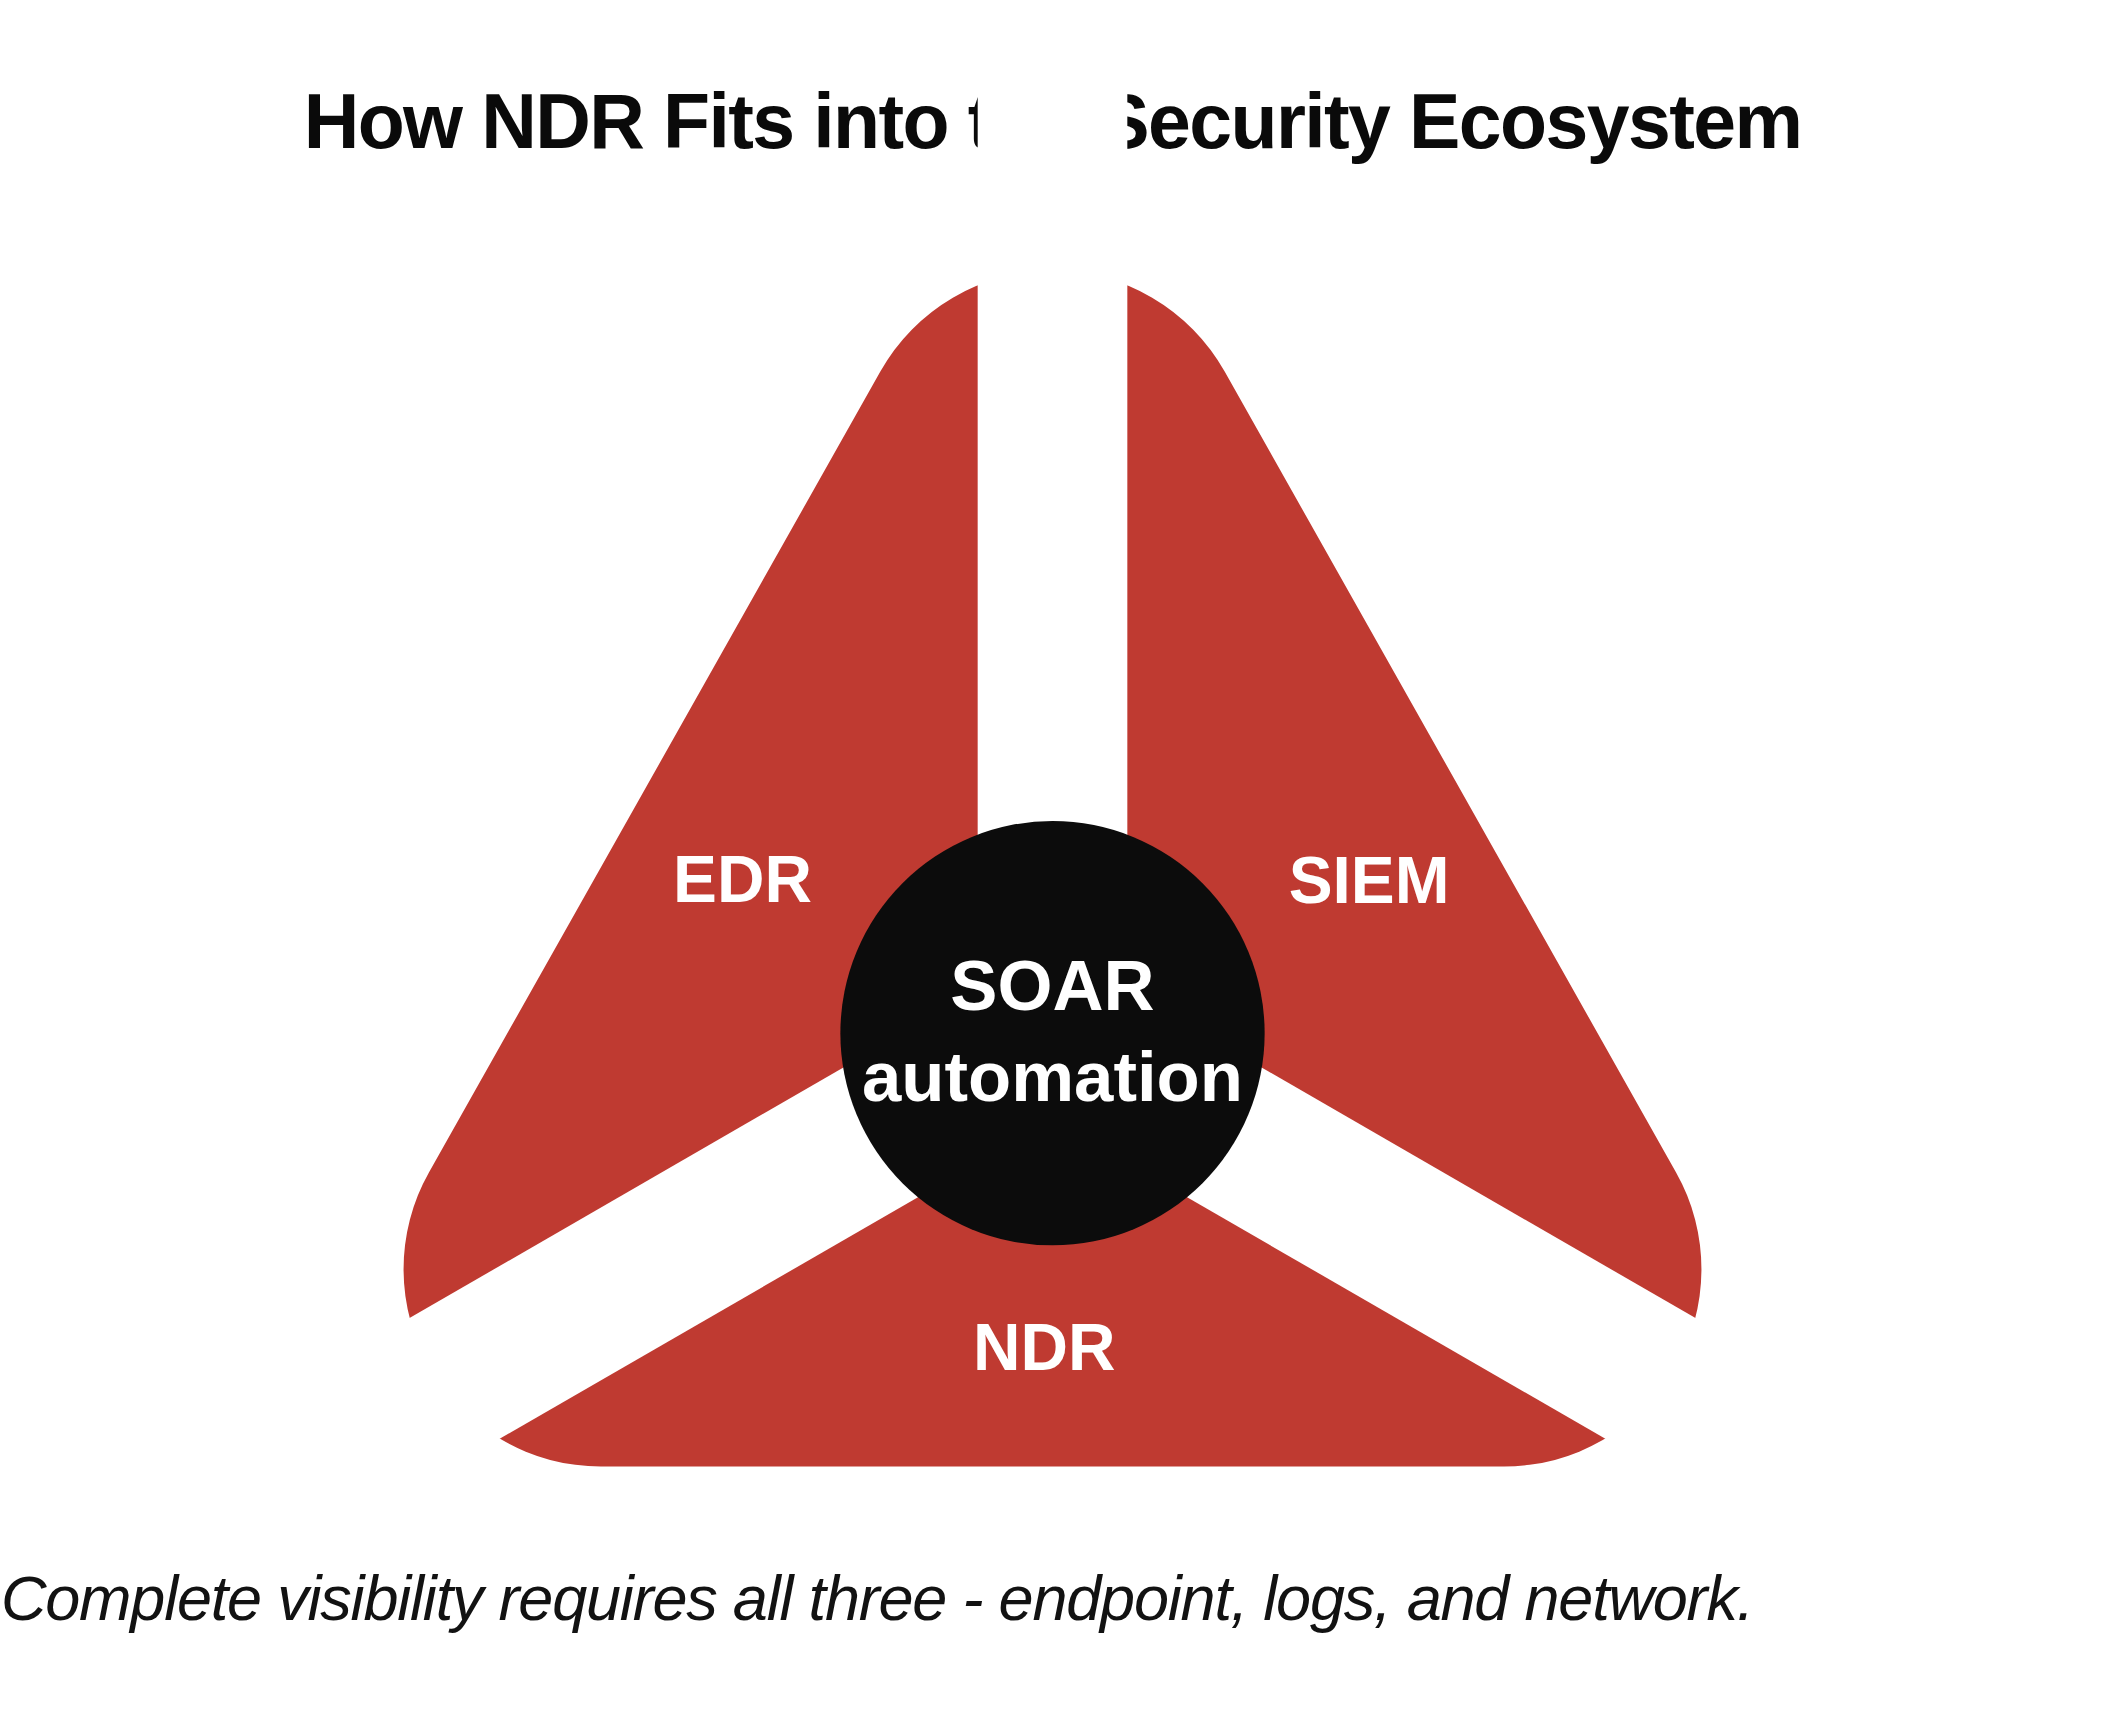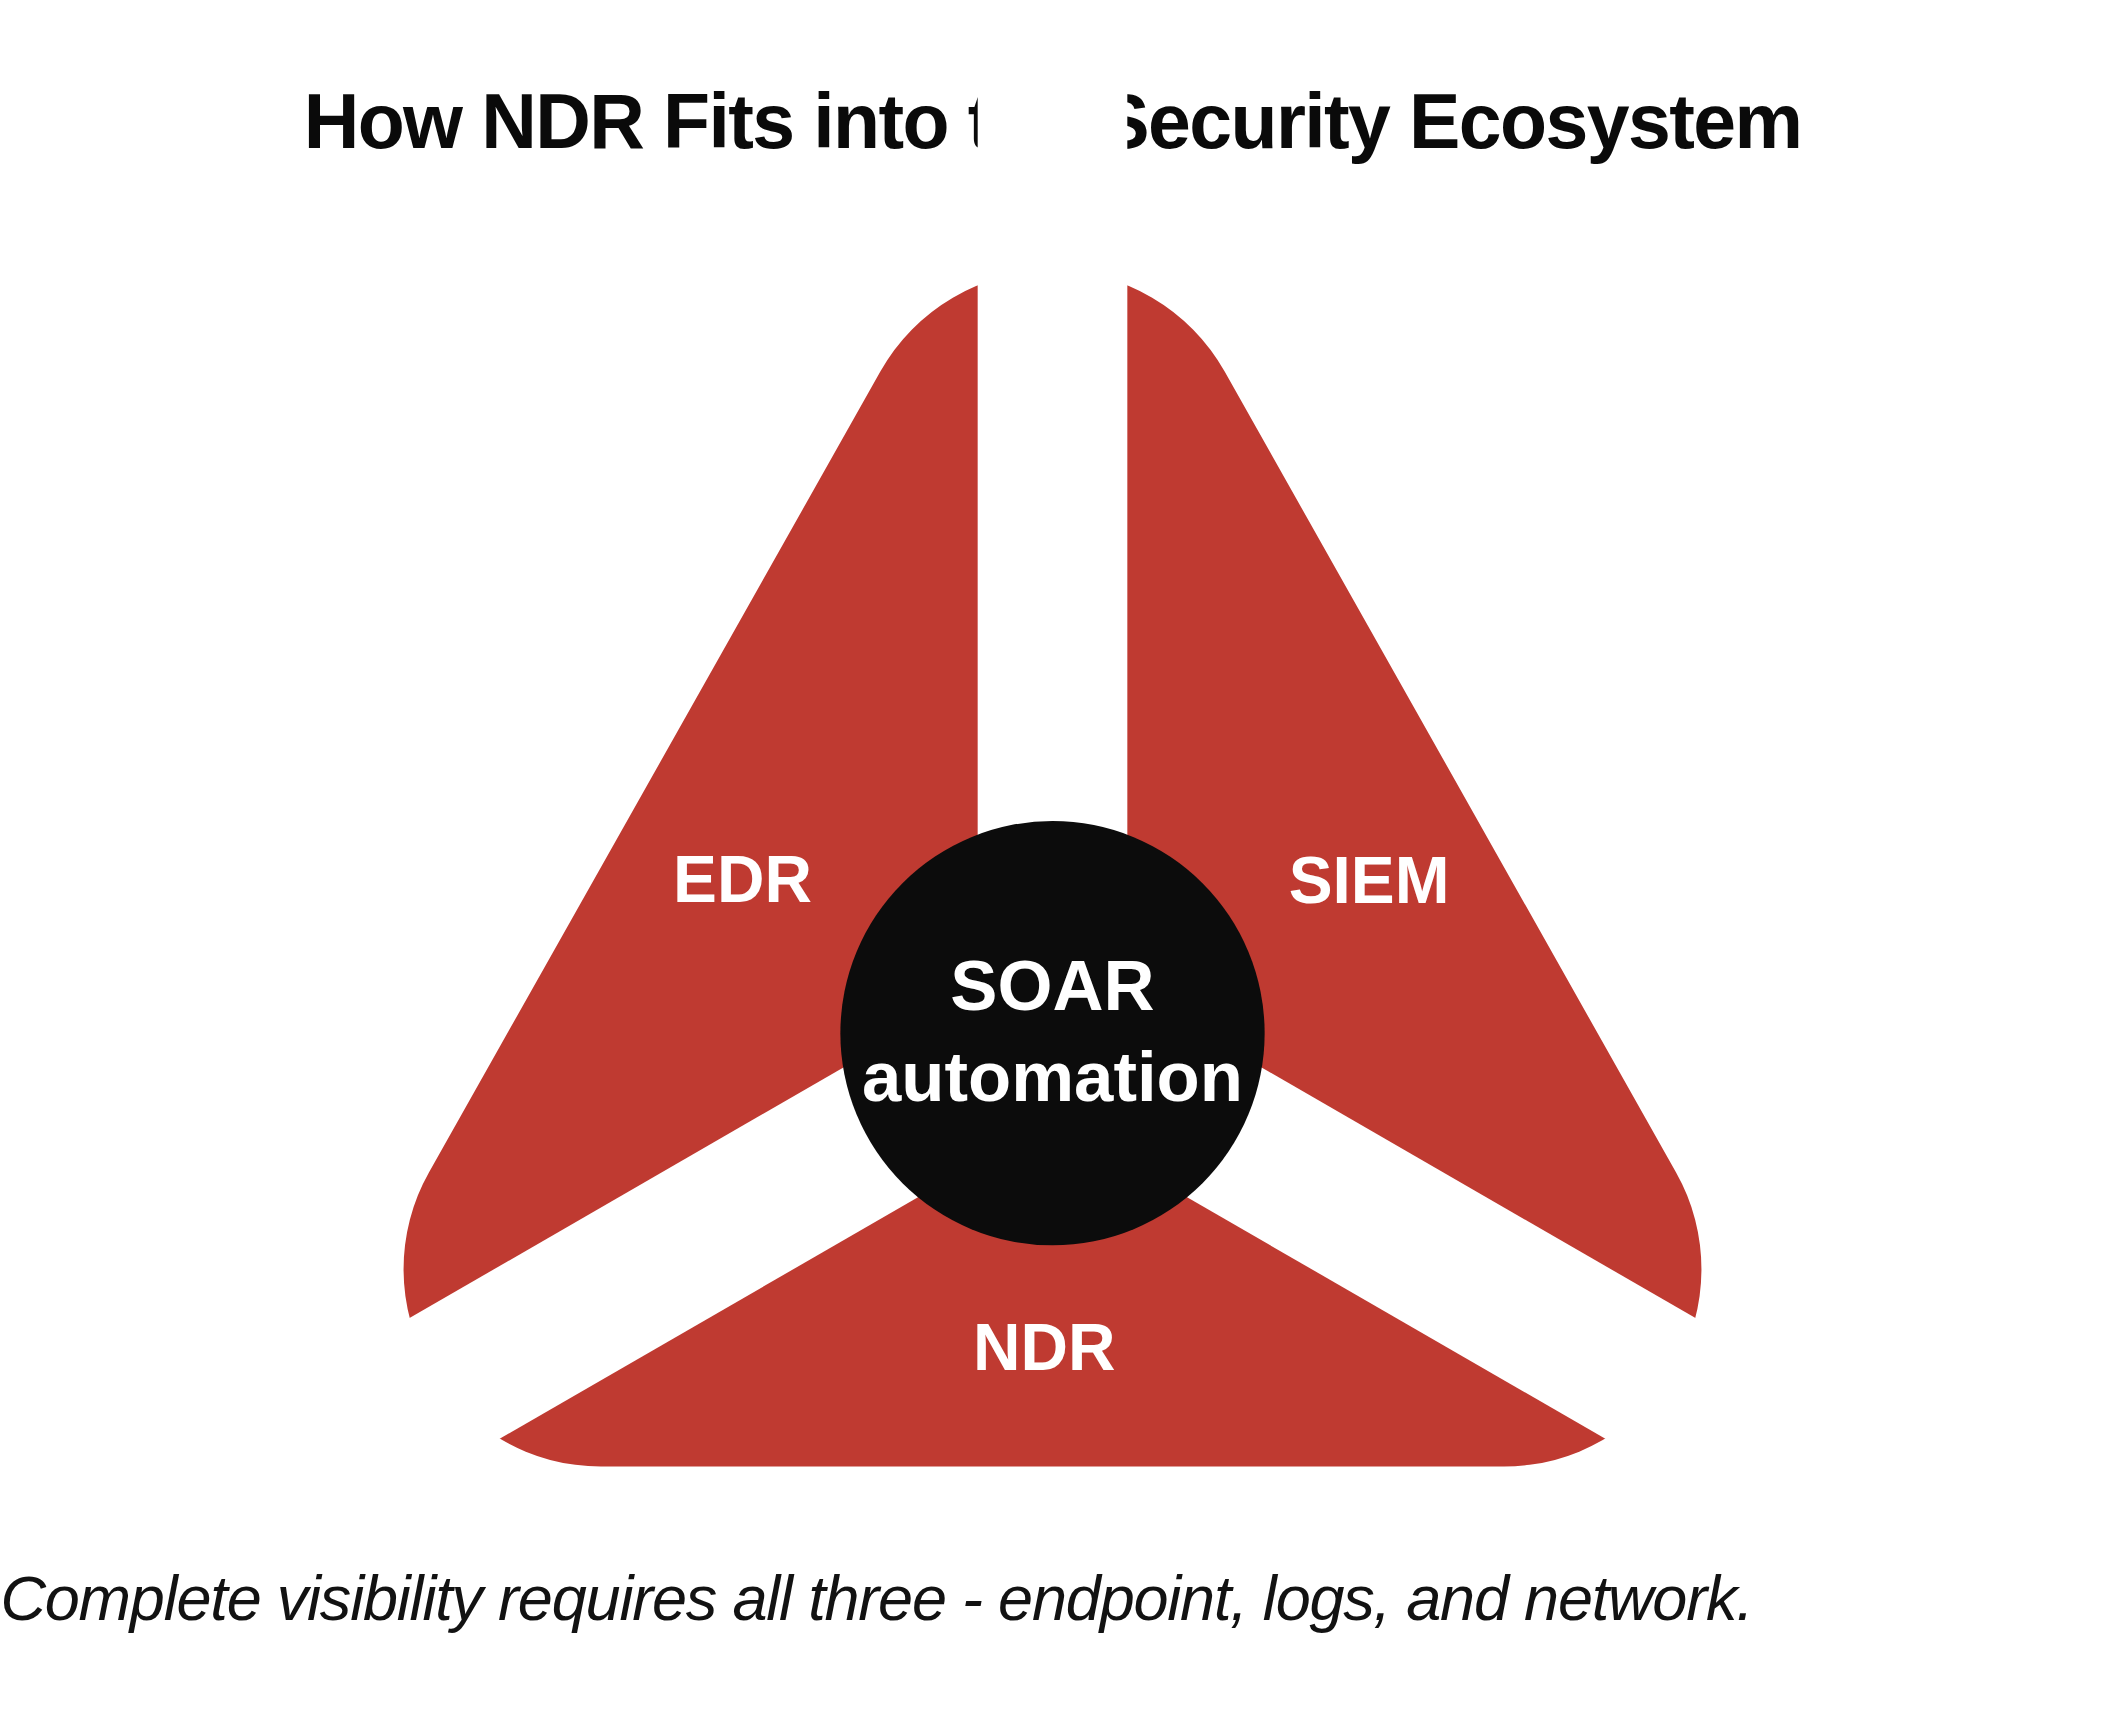--- a/index.html
+++ b/index.html
@@ -42,21 +42,21 @@
   .hub-label {
     font-family: "Liberation Sans", sans-serif;
     font-size: 86px;
     font-weight: 700;
   }
   .caption {
     position: absolute;
     top: 1564px;
     left: 0;
     width: 1753px;
-    text-align: center;
+    text-align: right;
     font-size: 63px;
     font-style: italic;
     font-weight: 400;
     letter-spacing: -1.2px;
     color: #121212;
     line-height: 1.1;
   }
 </style>
 </head>
 <body>

